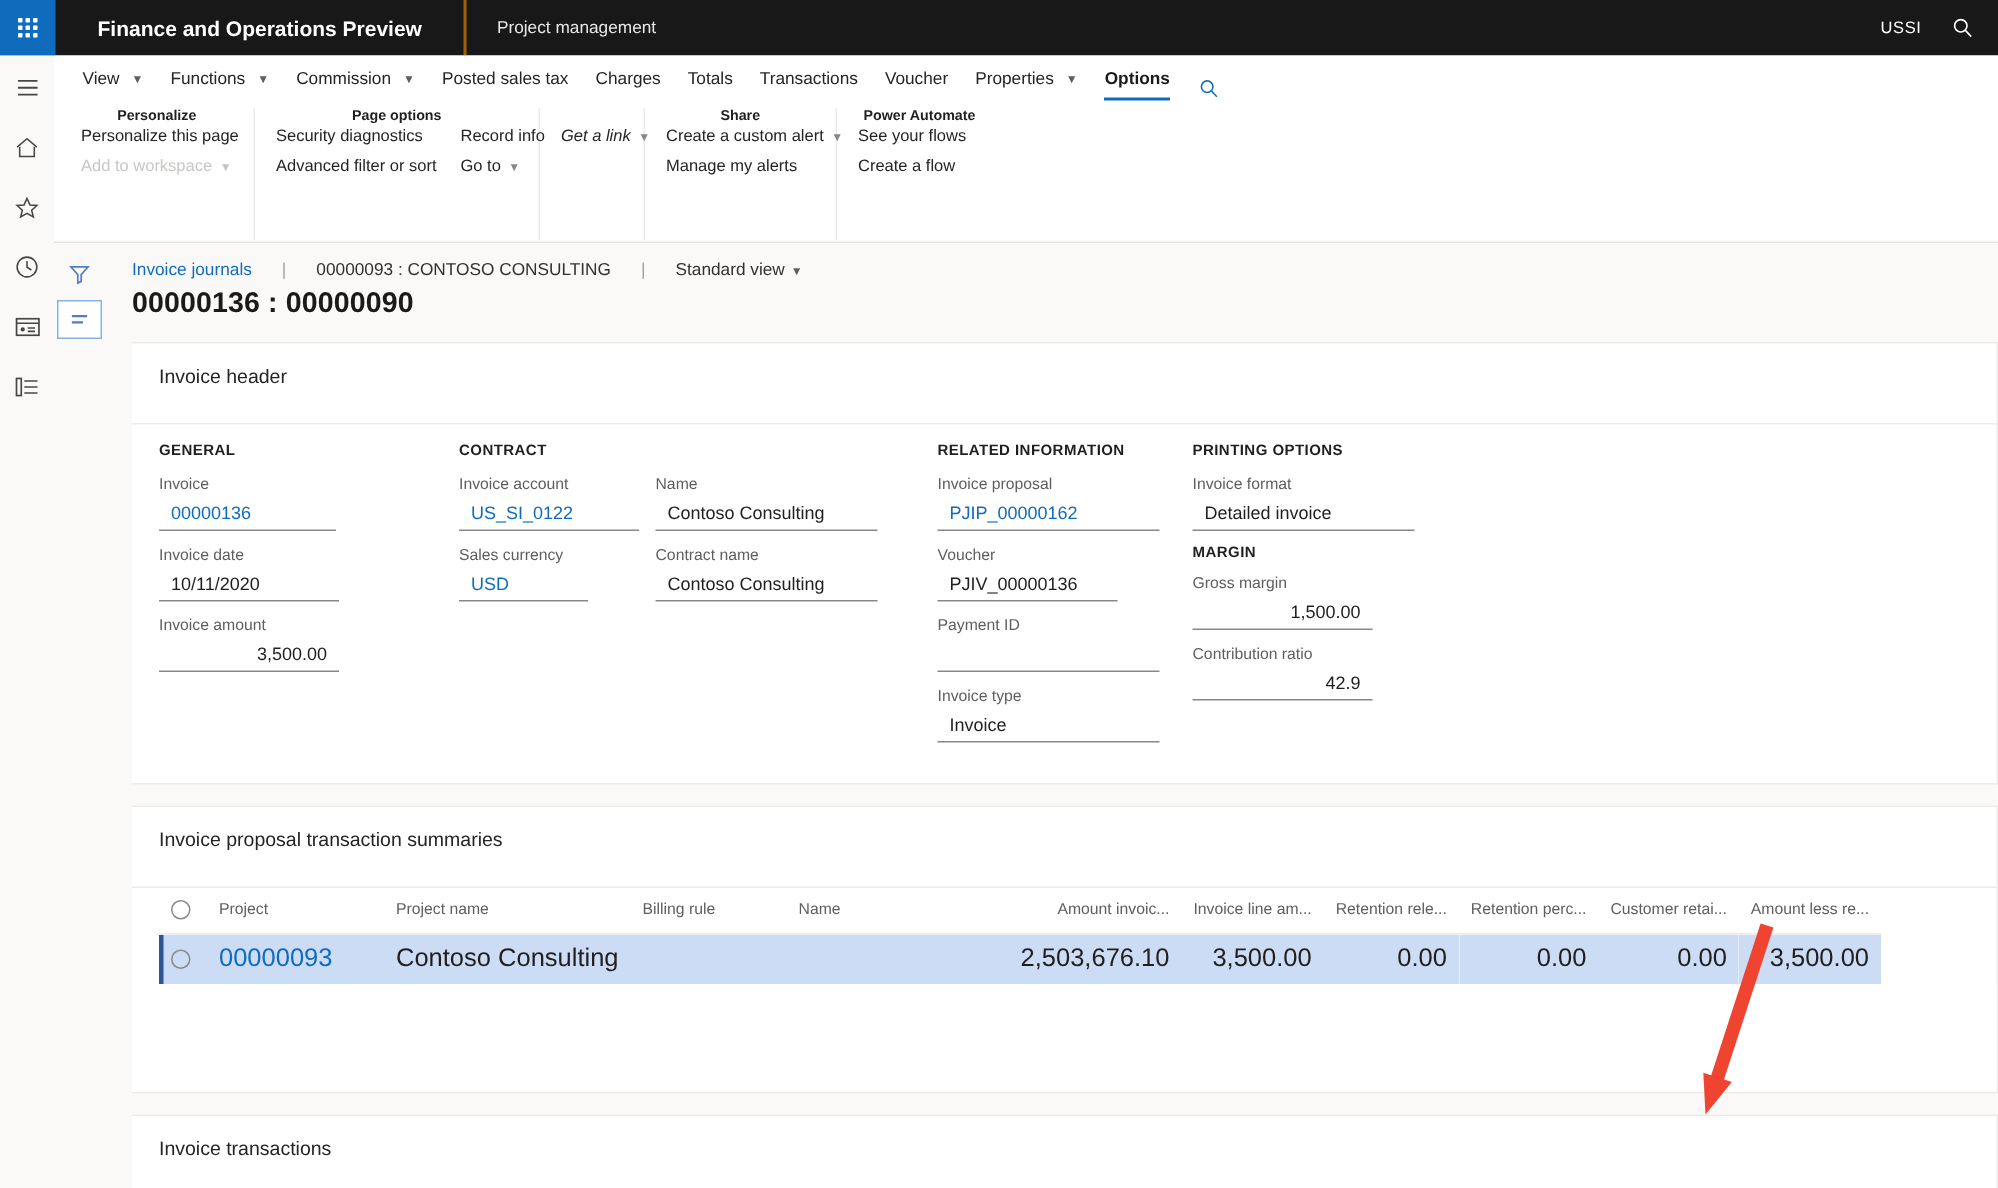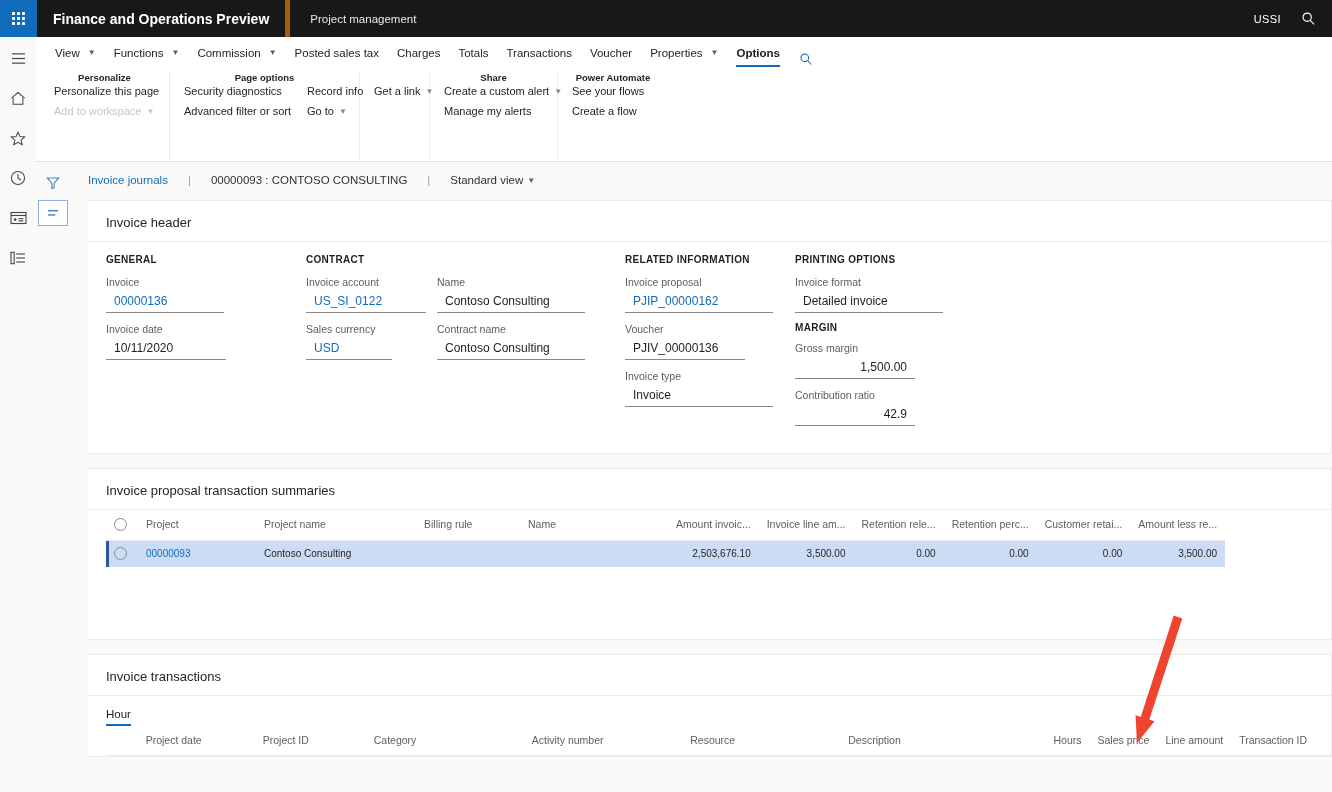--- a/index.html
+++ b/index.html
@@ -22,23 +22,23 @@
     width: 37px; height: 37px; background: #0f6cbd;
     display: flex; align-items: center; justify-content: center;
     cursor: pointer; flex: 0 0 37px;
   }
   .waffle-grid {
     display: grid; grid-template-columns: repeat(3, 3px);
     grid-template-rows: repeat(3, 3px); gap: 2px;
   }
   .waffle-grid i { display:block; width:3px; height:3px; background:#fff; border-radius:0.5px; }
   .app-title {
-    display: flex; align-items: center; padding: 0 16px;
+    display: flex; align-items: center; padding: 0 28px;
     color: #ffffff; font-size: 14px; font-weight: bold;
-    border-right: 5px solid #a16207; white-space: nowrap;
+    border-right: 2px solid #a16207; white-space: nowrap;
   }
   .module-name {
     display: flex; align-items: center; padding: 0 20px;
     color: #e8e8e8; font-size: 11.5px; white-space: nowrap;
   }
   .topbar-right {
     margin-left: auto; display: flex; align-items: center;
     padding-right: 10px; gap: 14px;
   }
   .company-code { color: #ffffff; font-size: 11px; letter-spacing: .4px; }
@@ -130,21 +130,21 @@
     font-size: 19px; font-weight: bold; color: #1b1a19;
     padding: 6px 0 0 18px; letter-spacing: .1px;
   }
 
   
   .card {
     background: #ffffff; border: 1px solid #edebe9; border-left: none;
     margin-left: 18px; margin-top: 14px;
   }
   .card-header {
-    font-size: 13px; color: #252423; padding: 14px 18px 11px 18px;
+    font-size: 13px; color: #252423; padding: 14px 18px 24px 18px;
     border-bottom: 1px solid #edebe9;
   }
 
   
   .fieldgrid { display: flex; padding: 12px 0 18px 0; }
   .fcol { padding: 0 0 0 18px; }
   .fcol-title {
     font-size: 10px; font-weight: bold; color: #201f1e;
     letter-spacing: .3px; margin-bottom: 10px; text-transform: uppercase;
   }
@@ -170,21 +170,21 @@
   .gridwrap { padding: 0 0 0 18px; }
   table.grid { border-collapse: collapse; table-layout: fixed; }
   table.grid th {
     font-size: 10.5px; font-weight: normal; color: #605e5c;
     text-align: left; padding: 7px 8px 8px 8px; height: 30px;
     border-bottom: 1px solid #edebe9; white-space: nowrap;
     overflow: hidden; text-overflow: ellipsis; cursor: pointer;
   }
   table.grid th.num, table.grid td.num { text-align: right; }
   table.grid td {
-    font-size: 10px; color: #201f1e; padding: 6px 8px 7px 8px;
+    font-size: 17px; color: #201f1e; padding: 6px 8px 7px 8px;
     height: 26px; white-space: nowrap; overflow: hidden;
     text-overflow: ellipsis;
     margin-left: 46px;
   }
   table.grid td.link, table.grid td .link { color: #0f6cbd; cursor: pointer; }
   tr.row-selected td { background: #cddcf5; }
   tr.row-selected td.firstcell { box-shadow: inset 3px 0 0 0 #2b579a; }
   .sel-circle {
     width: 13px; height: 13px; border: 1px solid #8a8886;
     border-radius: 50%; display: inline-block; cursor: pointer;
@@ -359,21 +359,21 @@
               <div class="ritem">
                 <span>Record info</span>
               </div>
               <div class="ritem">
                 <span>Go to</span>
                 <span class="chev">▼</span>
               </div>
             </div>
           </div>
         </div>
-        <div class="rgroup sep" style="width: 70px;">
+        <div class="rgroup sep" style="width: 70px; font-style: italic;">
           <div class="rgroup-title">&nbsp;</div>
           <div class="rgroup-cols">
             <div class="rcol">
               <div class="ritem">
                 <span>Get a link</span>
                 <span class="chev">▼</span>
               </div>
             </div>
           </div>
         </div>
@@ -429,36 +429,41 @@
         <span class="bc-link">Invoice journals</span>
         <span class="bc-sep">|</span>
         <span class="bc-plain">00000093 : CONTOSO CONSULTING</span>
         <span class="bc-sep">|</span>
         <span class="bc-view">
           <span>Standard view</span>
           <span class="chev">▼</span>
         </span>
       </div>
 
+      <div class="page-title">00000136 : 00000090</div>
 
       <div class="card">
         <div class="card-header">Invoice header</div>
         <div class="fieldgrid">
 
           <div class="fcol" style="width:200px">
             <div class="fcol-title">GENERAL</div>
             <div id="g-general">
                 <div class="field">
                   <div class="flabel">Invoice</div>
                   <div class="fvalue w-sml link">00000136</div>
                 </div>
                 <div class="field">
                   <div class="flabel">Invoice date</div>
                   <div class="fvalue w-med">10/11/2020</div>
                 </div>
+                <div class="field">
+                  <div class="flabel">Invoice amount</div>
+                  <div class="fvalue w-med num">3,500.00</div>
+                </div>
               </div>
           </div>
 
           <div class="fcol" style="width:145px">
             <div class="fcol-title">CONTRACT</div>
             <div id="g-contract-a">
                 <div class="field">
                   <div class="flabel">Invoice account</div>
                   <div class="fvalue w-med link">US_SI_0122</div>
                 </div>
@@ -485,20 +490,24 @@
           <div class="fcol" style="width:198px;padding-left:44px">
             <div class="fcol-title">RELATED INFORMATION</div>
             <div id="g-related">
                 <div class="field">
                   <div class="flabel">Invoice proposal</div>
                   <div class="fvalue w-wide link">PJIP_00000162</div>
                 </div>
                 <div class="field">
                   <div class="flabel">Voucher</div>
                   <div class="fvalue w-med">PJIV_00000136</div>
+                </div>
+                <div class="field">
+                  <div class="flabel">Payment ID</div>
+                  <div class="fvalue w-wide">&nbsp;</div>
                 </div>
                 <div class="field">
                   <div class="flabel">Invoice type</div>
                   <div class="fvalue w-wide">Invoice</div>
                 </div>
               </div>
           </div>
 
           <div class="fcol" style="width:200px;padding-left:16px">
             <div class="fcol-title">PRINTING OPTIONS</div>

